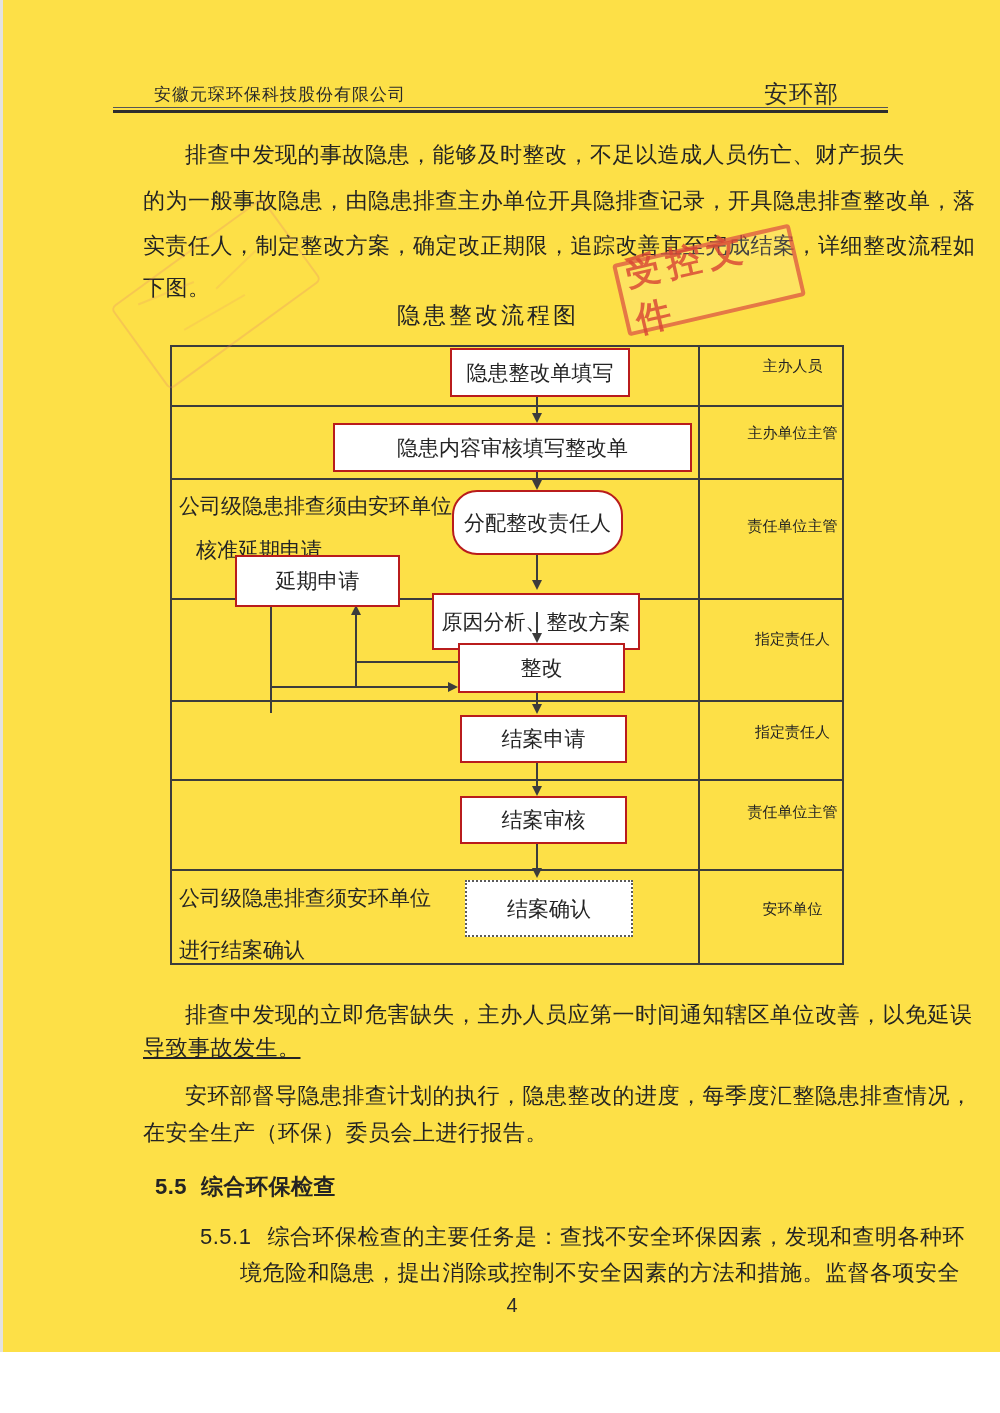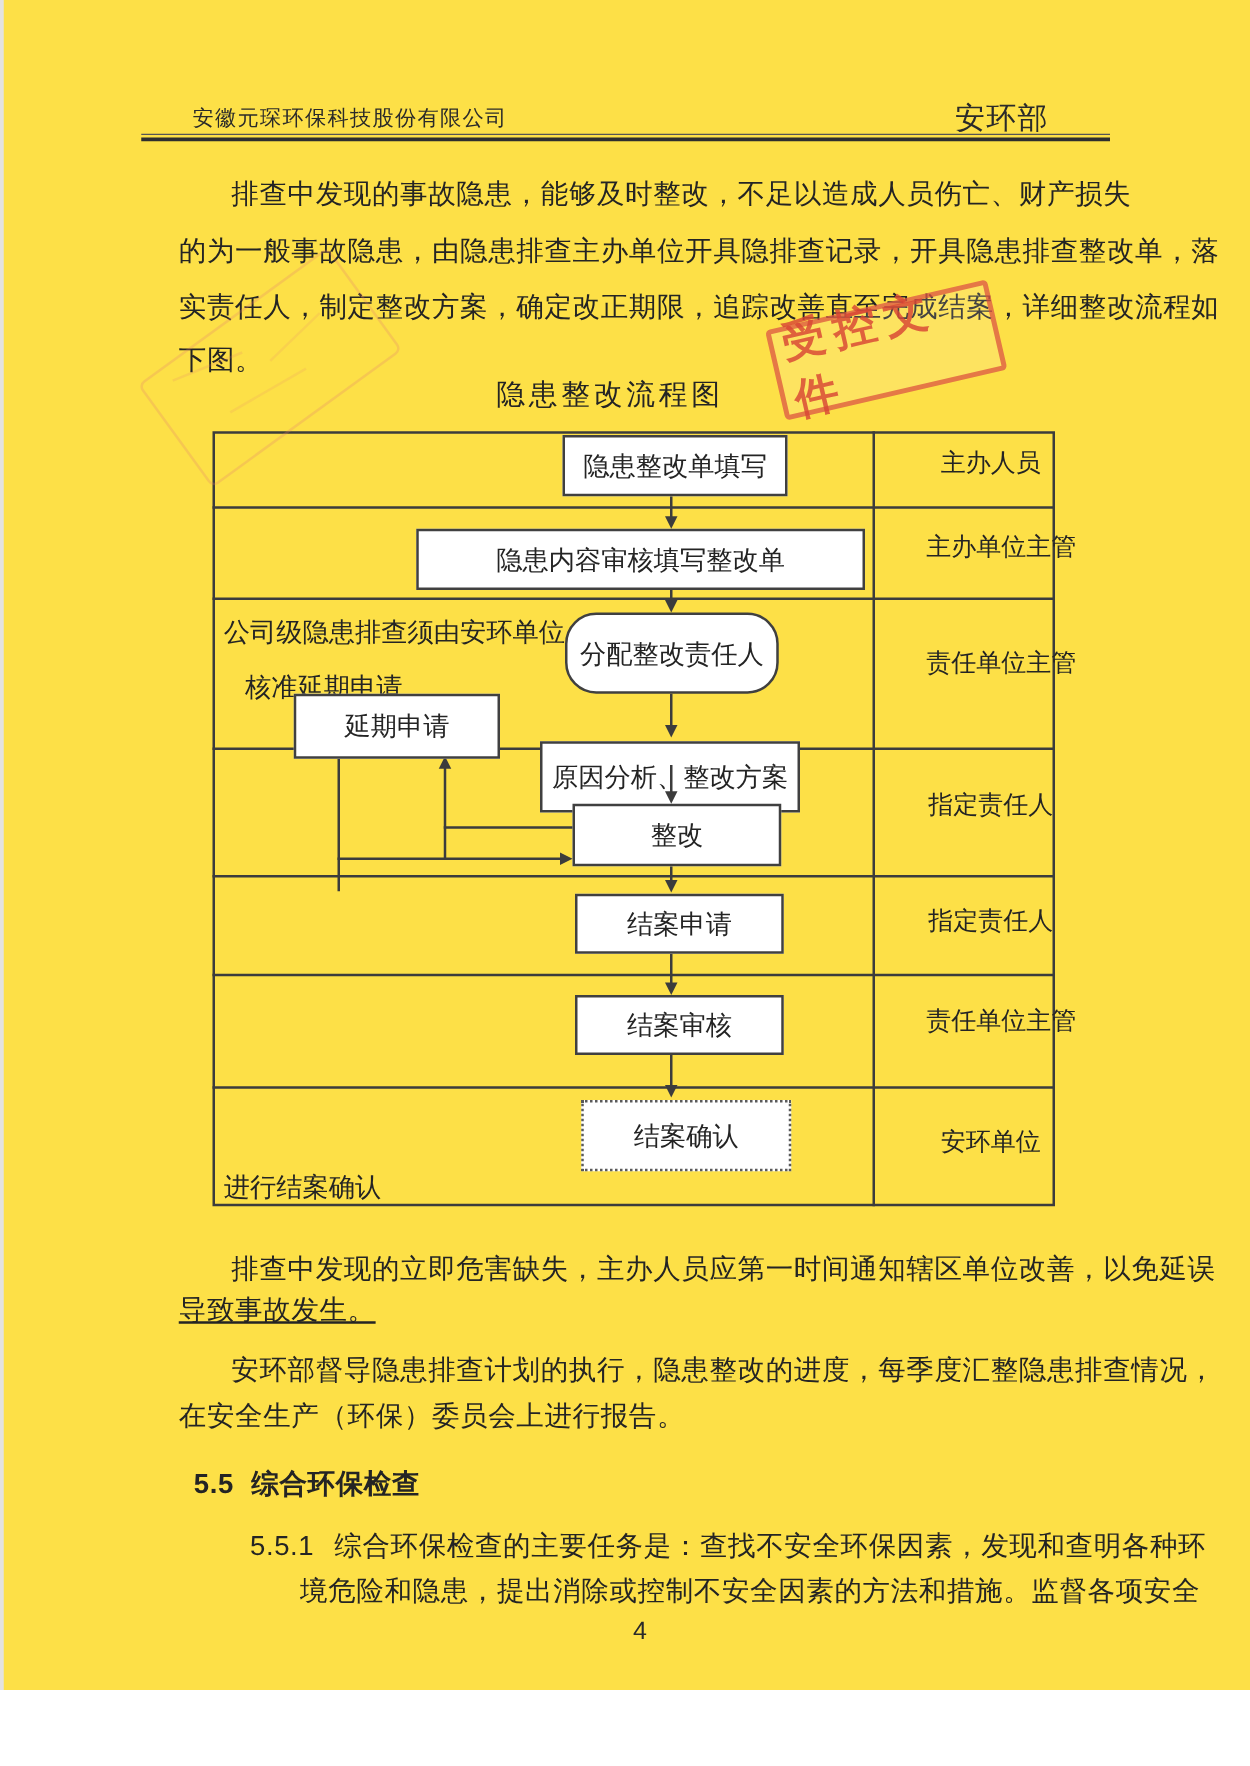--- a/index.html
+++ b/index.html
@@ -8,22 +8,22 @@
   .page{position:relative;width:1000px;height:1352px;background:#fde047;overflow:hidden;color:#242424;}
 
   .abs{position:absolute;}
   .txt{position:absolute;font-size:22px;letter-spacing:.5px;white-space:nowrap;color:#242424;}
   .hdrtxt{position:absolute;font-size:17px;letter-spacing:1px;white-space:nowrap;color:#2a2a2a;}
 
   
   .tbl{position:absolute;left:170px;top:345px;width:674px;height:620px;border:2px solid #3c3c3c;}
   .tbl-vline{position:absolute;left:698px;top:345px;width:2px;height:620px;background:#3c3c3c;}
   .hl{position:absolute;left:170px;width:674px;height:2px;background:#3c3c3c;}
-  .fbox{position:absolute;border:2px solid #404040;background:#fff;display:flex;align-items:center;justify-content:center;font-size:21px;white-space:nowrap;z-index:2;}
-  .role{position:absolute;left:700px;width:144px;text-align:center;font-size:20px;white-space:nowrap;color:#242424;padding-left:41px;}
+  .fbox{position:absolute;border:2px solid #b91c1c;background:#fff;display:flex;align-items:center;justify-content:center;font-size:21px;white-space:nowrap;z-index:2;}
+  .role{position:absolute;left:700px;width:144px;text-align:center;font-size:15px;white-space:nowrap;color:#242424;padding-left:41px;}
   .note{position:absolute;font-size:21px;white-space:nowrap;color:#242424;}
   .vl{position:absolute;width:2px;background:#3c3c3c;z-index:1;}
   .hlc{position:absolute;height:2px;background:#3c3c3c;z-index:1;}
   .ah-d{position:absolute;width:0;height:0;border-left:5px solid transparent;border-right:5px solid transparent;border-top:10px solid #3c3c3c;z-index:3;}
   .ah-u{position:absolute;width:0;height:0;border-left:5px solid transparent;border-right:5px solid transparent;border-bottom:10px solid #3c3c3c;z-index:3;}
   .ah-r{position:absolute;width:0;height:0;border-top:5px solid transparent;border-bottom:5px solid transparent;border-left:10px solid #3c3c3c;z-index:3;}
   .z4{z-index:4;} .z5{z-index:5;}
 
   
   .stamp-main{position:absolute;left:618px;top:243px;width:182px;height:74px;
@@ -83,20 +83,21 @@
   <div class="role" style="top:357px;">主办人员</div>
   <div class="role" style="top:424px;">主办单位主管</div>
   <div class="role" style="top:517px;">责任单位主管</div>
   <div class="role" style="top:630px;">指定责任人</div>
   <div class="role" style="top:723px;">指定责任人</div>
   <div class="role" style="top:803px;">责任单位主管</div>
   <div class="role" style="top:900px;">安环单位</div>
 
   <div class="note" style="left:179px;top:492px;">公司级隐患排查须由安环单位</div>
   <div class="note" style="left:196px;top:536px;">核准延期申请</div>
+  <div class="note" style="left:179px;top:884px;">公司级隐患排查须安环单位</div>
   <div class="note" style="left:179px;top:936px;">进行结案确认</div>
 
   <div class="fbox" style="left:450px;top:348px;width:180px;height:49px;">隐患整改单填写</div>
   <div class="fbox" style="left:333px;top:423px;width:359px;height:49px;">隐患内容审核填写整改单</div>
   <div class="fbox" style="left:452px;top:490px;width:171px;height:65px;border-radius:25px;">分配整改责任人</div>
   <div class="fbox z4" style="left:235px;top:555px;width:165px;height:52px;">延期申请</div>
   <div class="fbox" style="left:432px;top:593px;width:208px;height:57px;">原因分析、整改方案</div>
   <div class="fbox" style="left:458px;top:643px;width:167px;height:50px;z-index:3;">整改</div>
   <div class="fbox" style="left:460px;top:715px;width:167px;height:48px;">结案申请</div>
   <div class="fbox" style="left:460px;top:796px;width:167px;height:48px;">结案审核</div>

